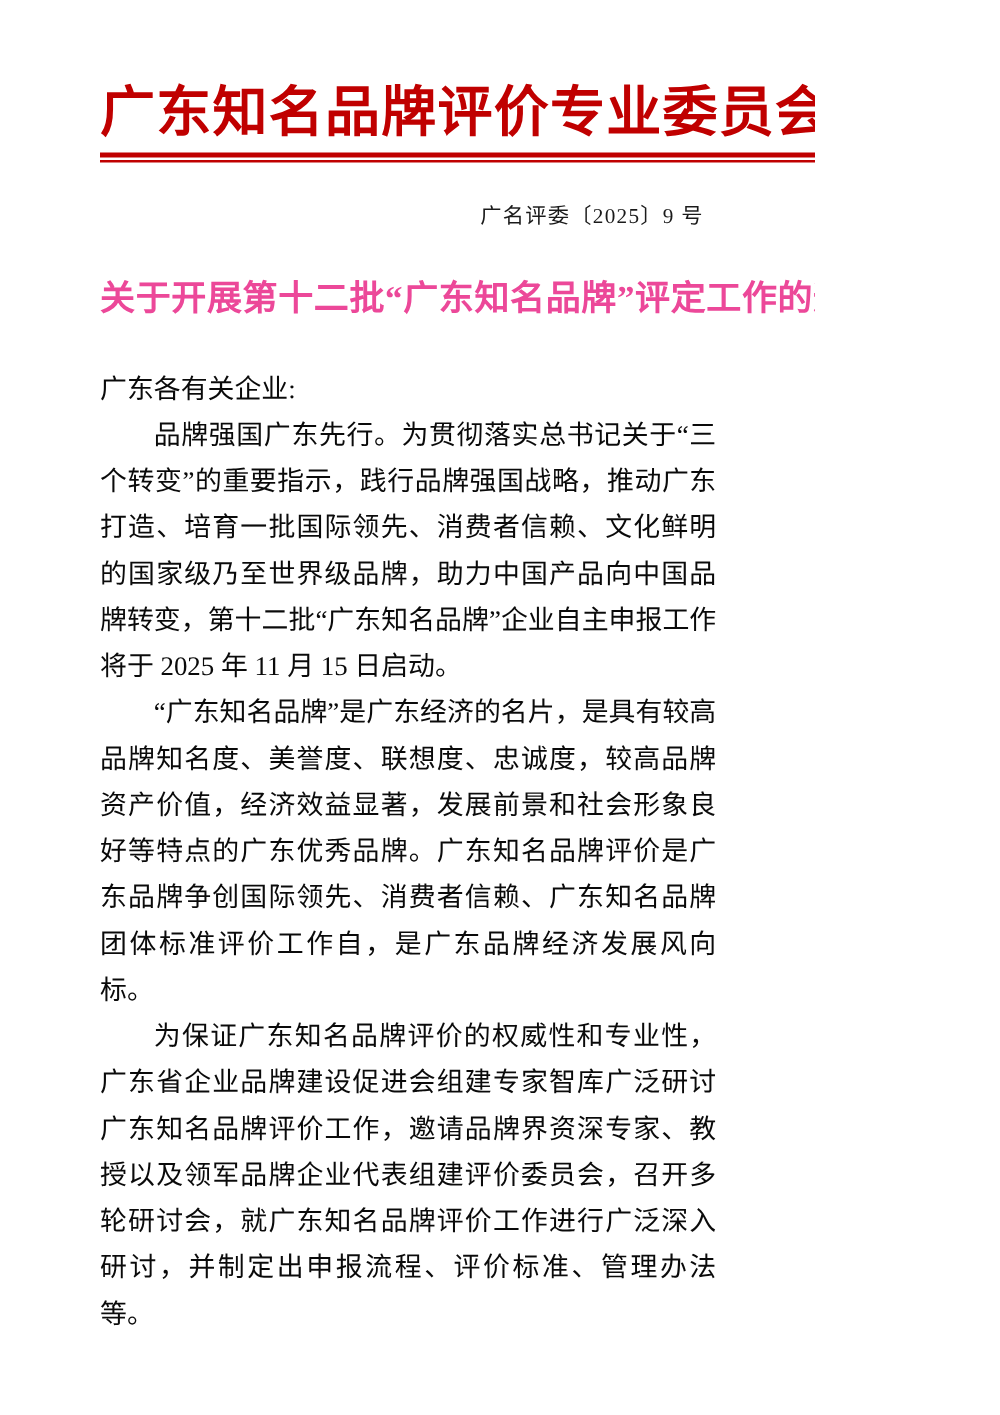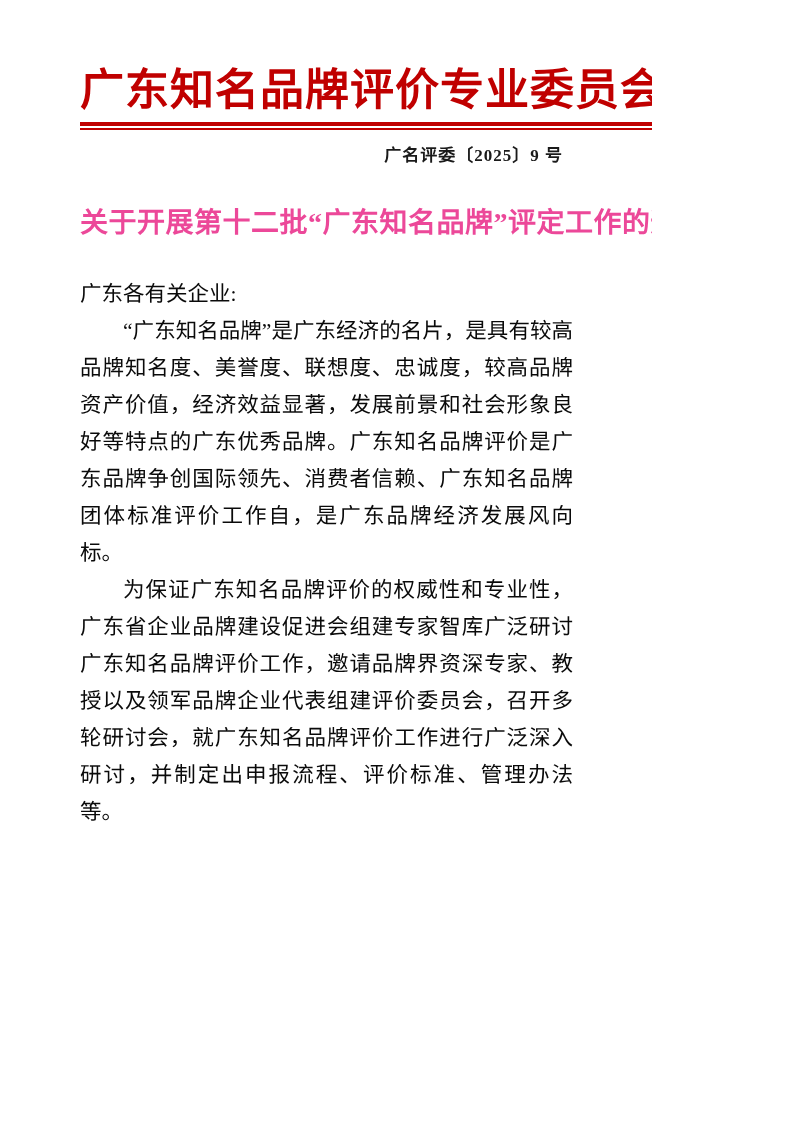--- a/index.html
+++ b/index.html
@@ -30,28 +30,27 @@
     white-space: nowrap;
   }
   .double-rule {
     width: 598px;
     margin: 7px auto 0 auto;
     height: 2px;              
     border-top: 4px solid var(--accent, #c00000);
     border-bottom: 2px solid var(--accent, #c00000);
   }
   .doc-number {
-    margin-top: 15px;
+    margin-top: 32px;
     padding-right: 10px;
     text-align: right;
     font-size: 17px;
     line-height: 22px;
     letter-spacing: 1px;
     color: #1a1a1a;
-    font-weight: bold;
   }
   .doc-title {
     margin: 39px 0 0 0;
     font-size: 28px;
     line-height: 1.2;
     font-weight: bold;
     text-align: center;
     letter-spacing: 0.5px;
     color: #ec4899;
     white-space: nowrap;
@@ -81,17 +80,18 @@
   <header>
     <h1 class="org-name">广东知名品牌评价专业委员会</h1>
     <div class="double-rule"></div>
     <div class="doc-number">广名评委〔2025〕9 号</div>
   </header>
 
   <h2 class="doc-title">关于开展第十二批“广东知名品牌”评定工作的通知</h2>
 
   <section class="body-block">
     <p class="salutation">广东各有关企业:</p>
+    <p class="para">品牌强国广东先行。为贯彻落实总书记关于“三个转变”的重要指示，践行品牌强国战略，推动广东打造、培育一批国际领先、消费者信赖、文化鲜明的国家级乃至世界级品牌，助力中国产品向中国品牌转变，第十二批“广东知名品牌”企业自主申报工作将于 2025 年 11 月 15 日启动。</p>
     <p class="para">“广东知名品牌”是广东经济的名片，是具有较高品牌知名度、美誉度、联想度、忠诚度，较高品牌资产价值，经济效益显著，发展前景和社会形象良好等特点的广东优秀品牌。广东知名品牌评价是广东品牌争创国际领先、消费者信赖、广东知名品牌团体标准评价工作自，是广东品牌经济发展风向标。</p>
     <p class="para">为保证广东知名品牌评价的权威性和专业性，广东省企业品牌建设促进会组建专家智库广泛研讨广东知名品牌评价工作，邀请品牌界资深专家、教授以及领军品牌企业代表组建评价委员会，召开多轮研讨会，就广东知名品牌评价工作进行广泛深入研讨，并制定出申报流程、评价标准、管理办法等。</p>
   </section>
 
 </div>
 
 </body></html>

